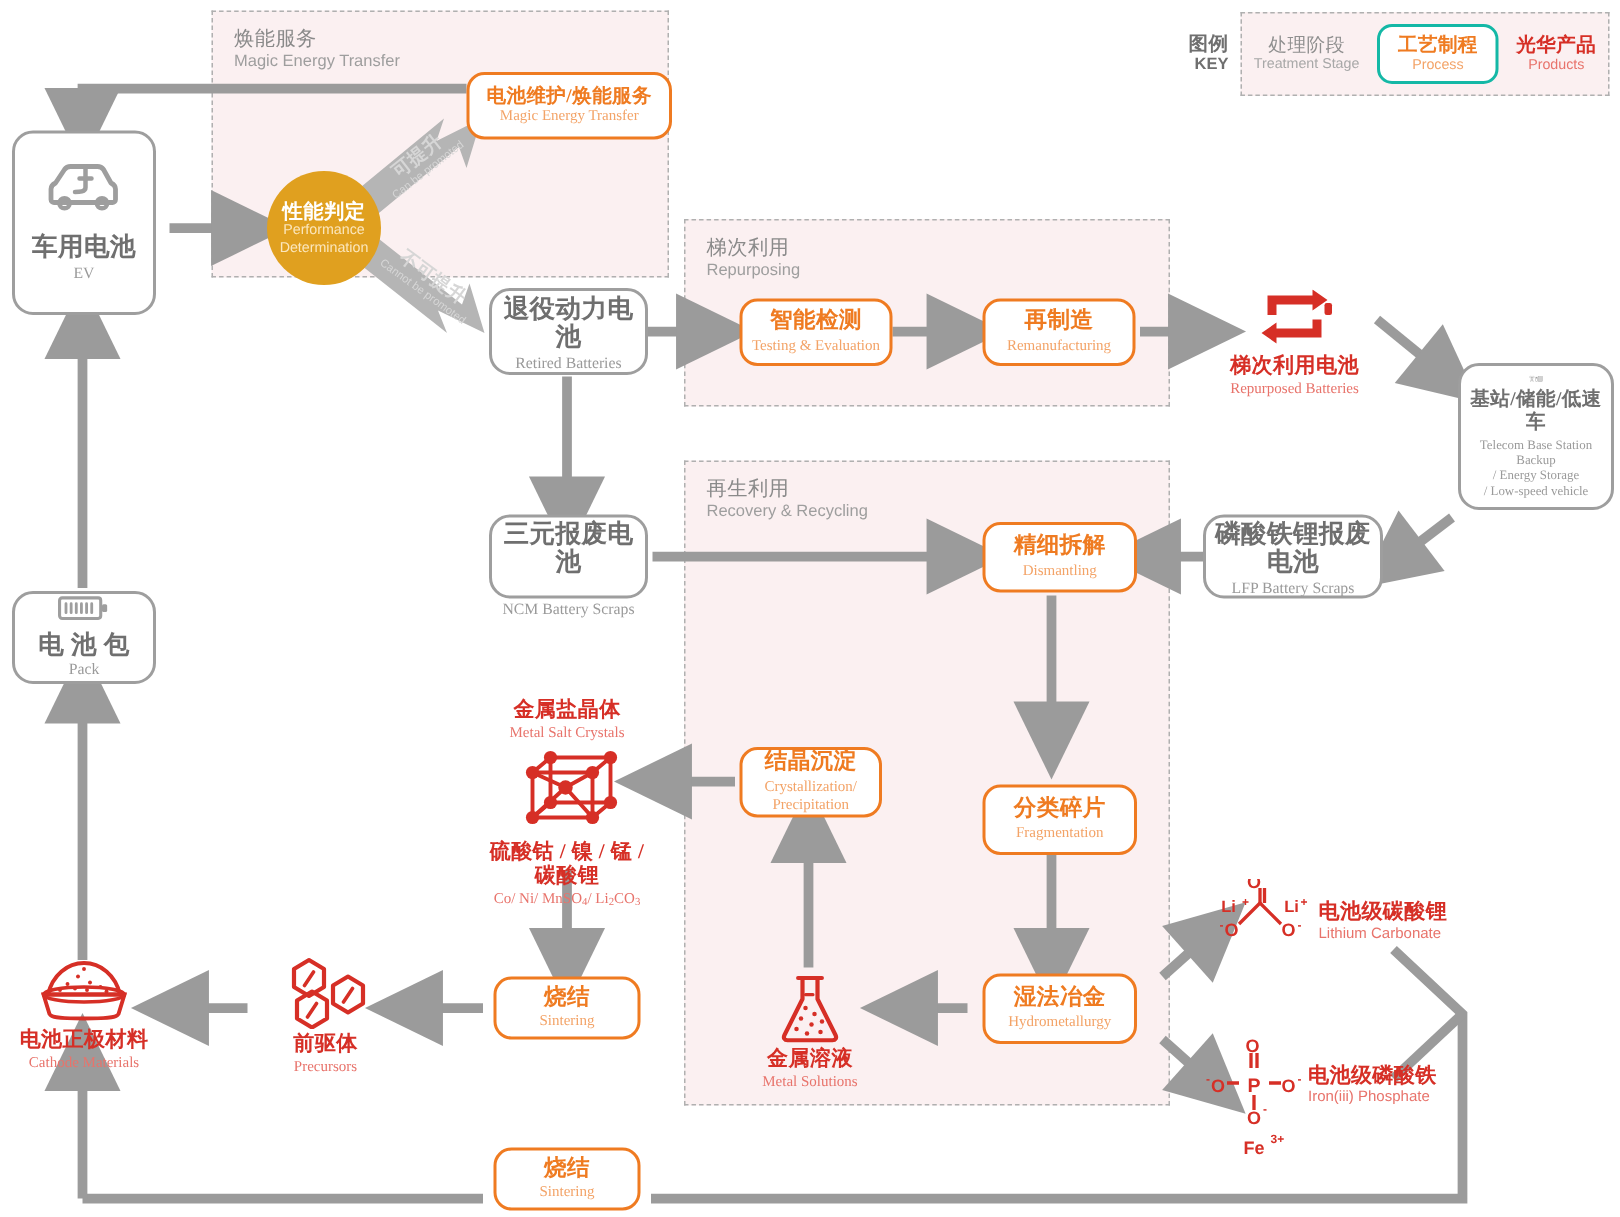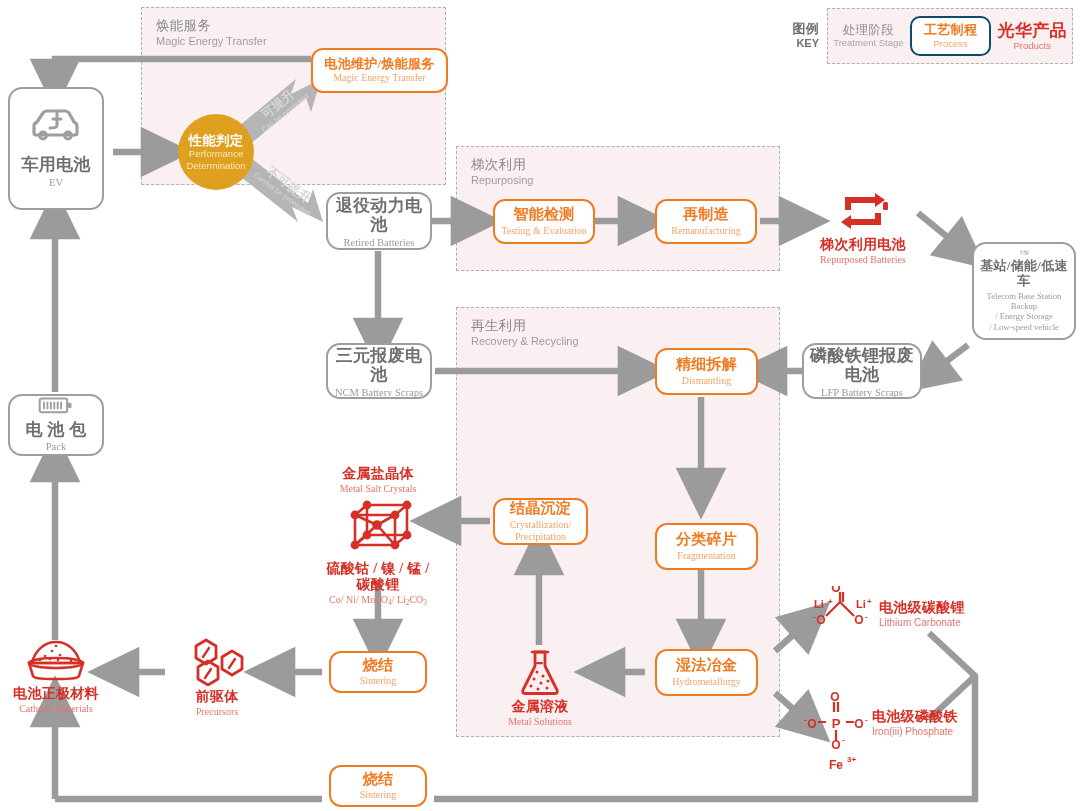--- a/index.html
+++ b/index.html
@@ -48,24 +48,24 @@
   #key-wrap { position:absolute; left:773px; top:8px; width:300px; height:56px; }
   #key-label { position:absolute; left:0; top:14px; width:46px; text-align:right; }
   #key-label .cn { color:#6f6f6f; font-size:13px; font-weight:bold; }
   #key-label .en { color:#6f6f6f; font-size:11px; font-weight:bold; }
   #key-box { position:absolute; left:54px; top:0; width:246px; height:56px;
              border:1.5px dashed #b0b0b0; background:#fbf0f1;
              display:flex; align-items:center; justify-content:space-around; }
   .key-item { text-align:center; padding:0 4px; }
   .key-item.stage .cn { color:#8f8f8f; font-size:12.5px; font-weight:normal;}
   .key-item.stage .en { color:#a8a8a8; font-size:9.5px; }
-  .key-item.process { border:2px solid #0c4a6e; border-radius:10px; padding:5px 12px; background:#fff;}
+  .key-item.process { border:2px solid #14b8a6; border-radius:10px; padding:5px 12px; background:#fff;}
   .key-item.process .cn { color:#ef7b21; font-size:13px; }
   .key-item.process .en { color:#f3a367; font-size:9.5px; }
-  .key-item.products .cn { color:#d62f26; font-size:17px; }
+  .key-item.products .cn { color:#d62f26; font-size:13px; }
   .key-item.products .en { color:#e8736b; font-size:9.5px; }
 
   
   #perf-circle {
     position:absolute; left:178px; top:114px; width:76px; height:76px;
     border-radius:50%; background:#e0a01f; color:#fff;
     display:flex; flex-direction:column; align-items:center; justify-content:center; text-align:center;
   }
   #perf-circle .cn { font-size:13.5px; font-weight:bold; color:#fff; }
   #perf-circle .en { font-size:9.5px; color:#fbe6bc; line-height:1.1; margin-top:1px; }
@@ -284,21 +284,21 @@
       <g stroke="#9e9e9e" stroke-width="2.1" stroke-linecap="round">
         <path d="M47,11 L47,27 M51,11 L51,27 M55,11 L55,27 M59,11 L59,27"></path>
       </g>
     </svg>
     <div class="cn" style="font-size:13px; margin-top:4px;">基站/储能/低速车</div>
     <div class="en" style="font-size:8.6px;">Telecom Base Station Backup</div>
     <div class="en" style="font-size:8.6px; margin-top:0;">/ Energy Storage</div>
     <div class="en" style="font-size:8.6px; margin-top:0;">/ Low-speed vehicle</div>
   </div>
 
-  <div class="node greybox" id="n-ncm" style="left:326px; top:343px; width:106px; height:56px;">
+  <div class="node greybox" id="n-ncm" style="left:326px; top:343px; width:106px; height:56px;gap:14px;">
     <svg class="icon" width="36" height="19" viewBox="0 0 36 19">
       <rect class="ico-grey" stroke-width="2" x="2" y="3" width="27" height="13" rx="1.6"></rect>
       <rect fill="#9e9e9e" x="30" y="7" width="3.6" height="5" rx="1.1" stroke="none"></rect>
       <path stroke="#9e9e9e" stroke-width="1.8" stroke-linecap="round" d="M8,6.5 L23,12.5 M23,6.5 L8,12.5"></path>
     </svg>
     <div class="cn" style="margin-top:3px;">三元报废电池</div>
     <div class="en">NCM Battery Scraps</div>
   </div>
 
   <div class="node greybox" id="n-lfp" style="left:802px; top:343px; width:120px; height:56px;">

